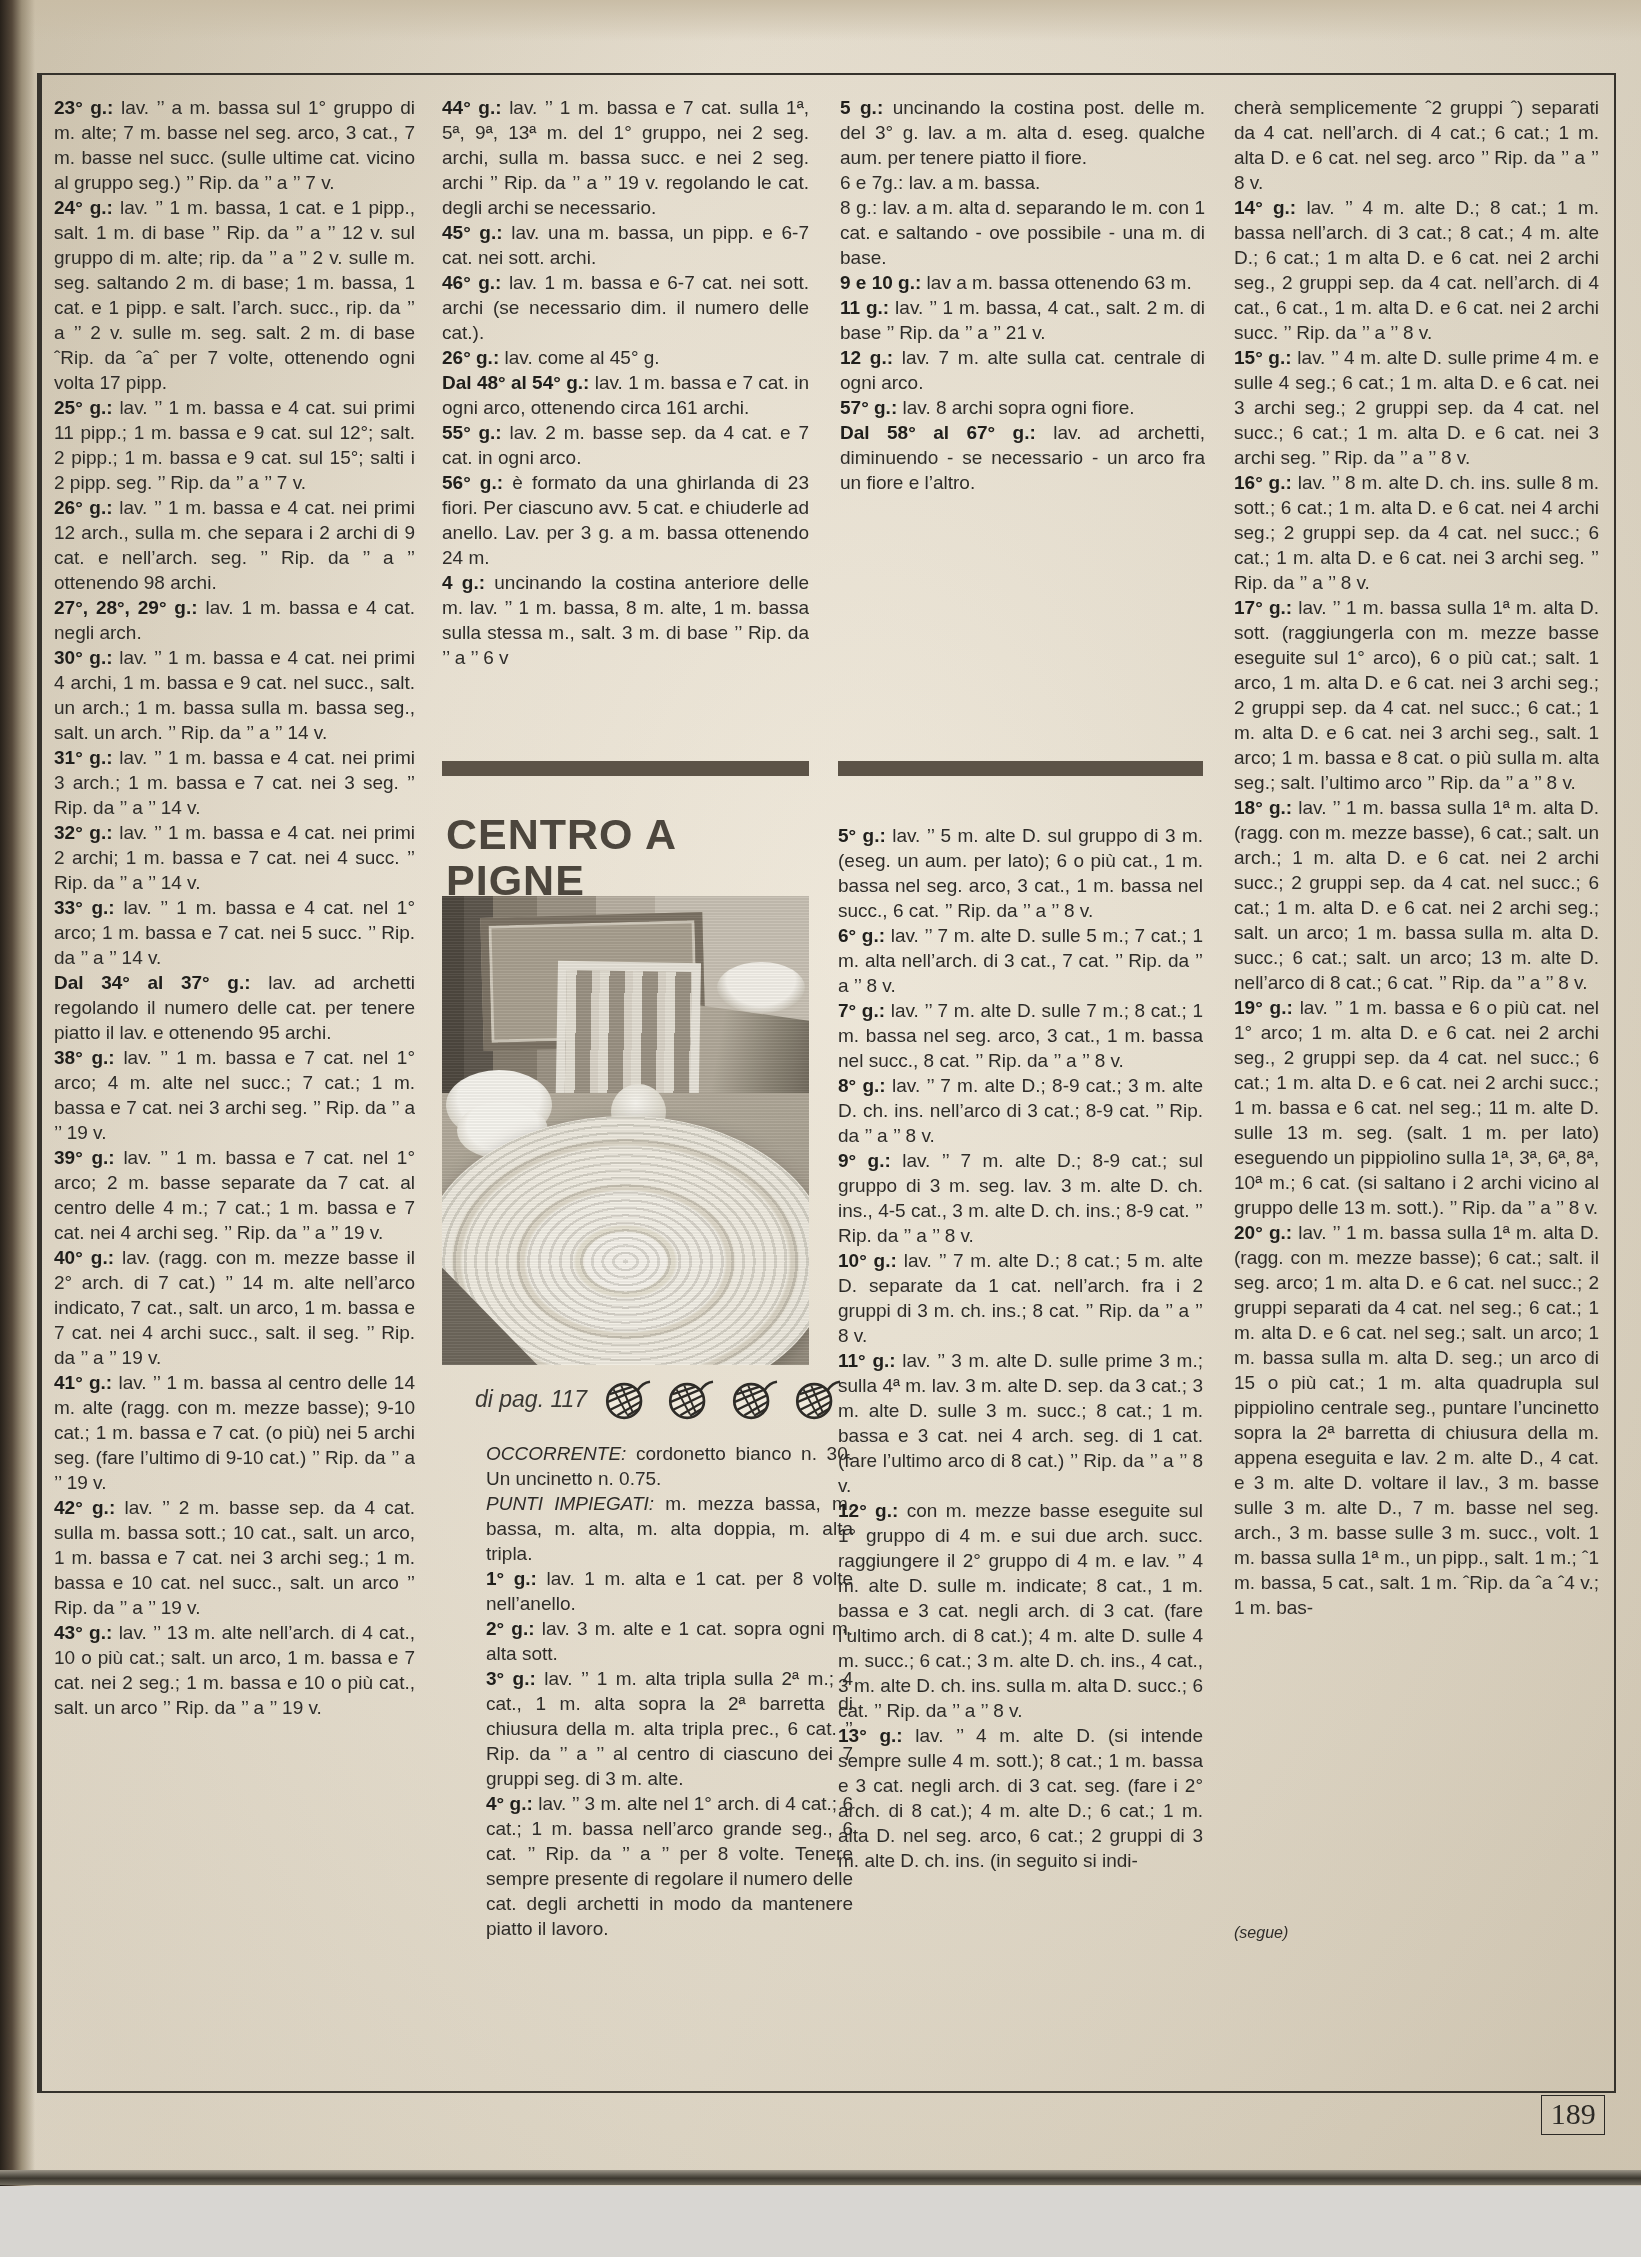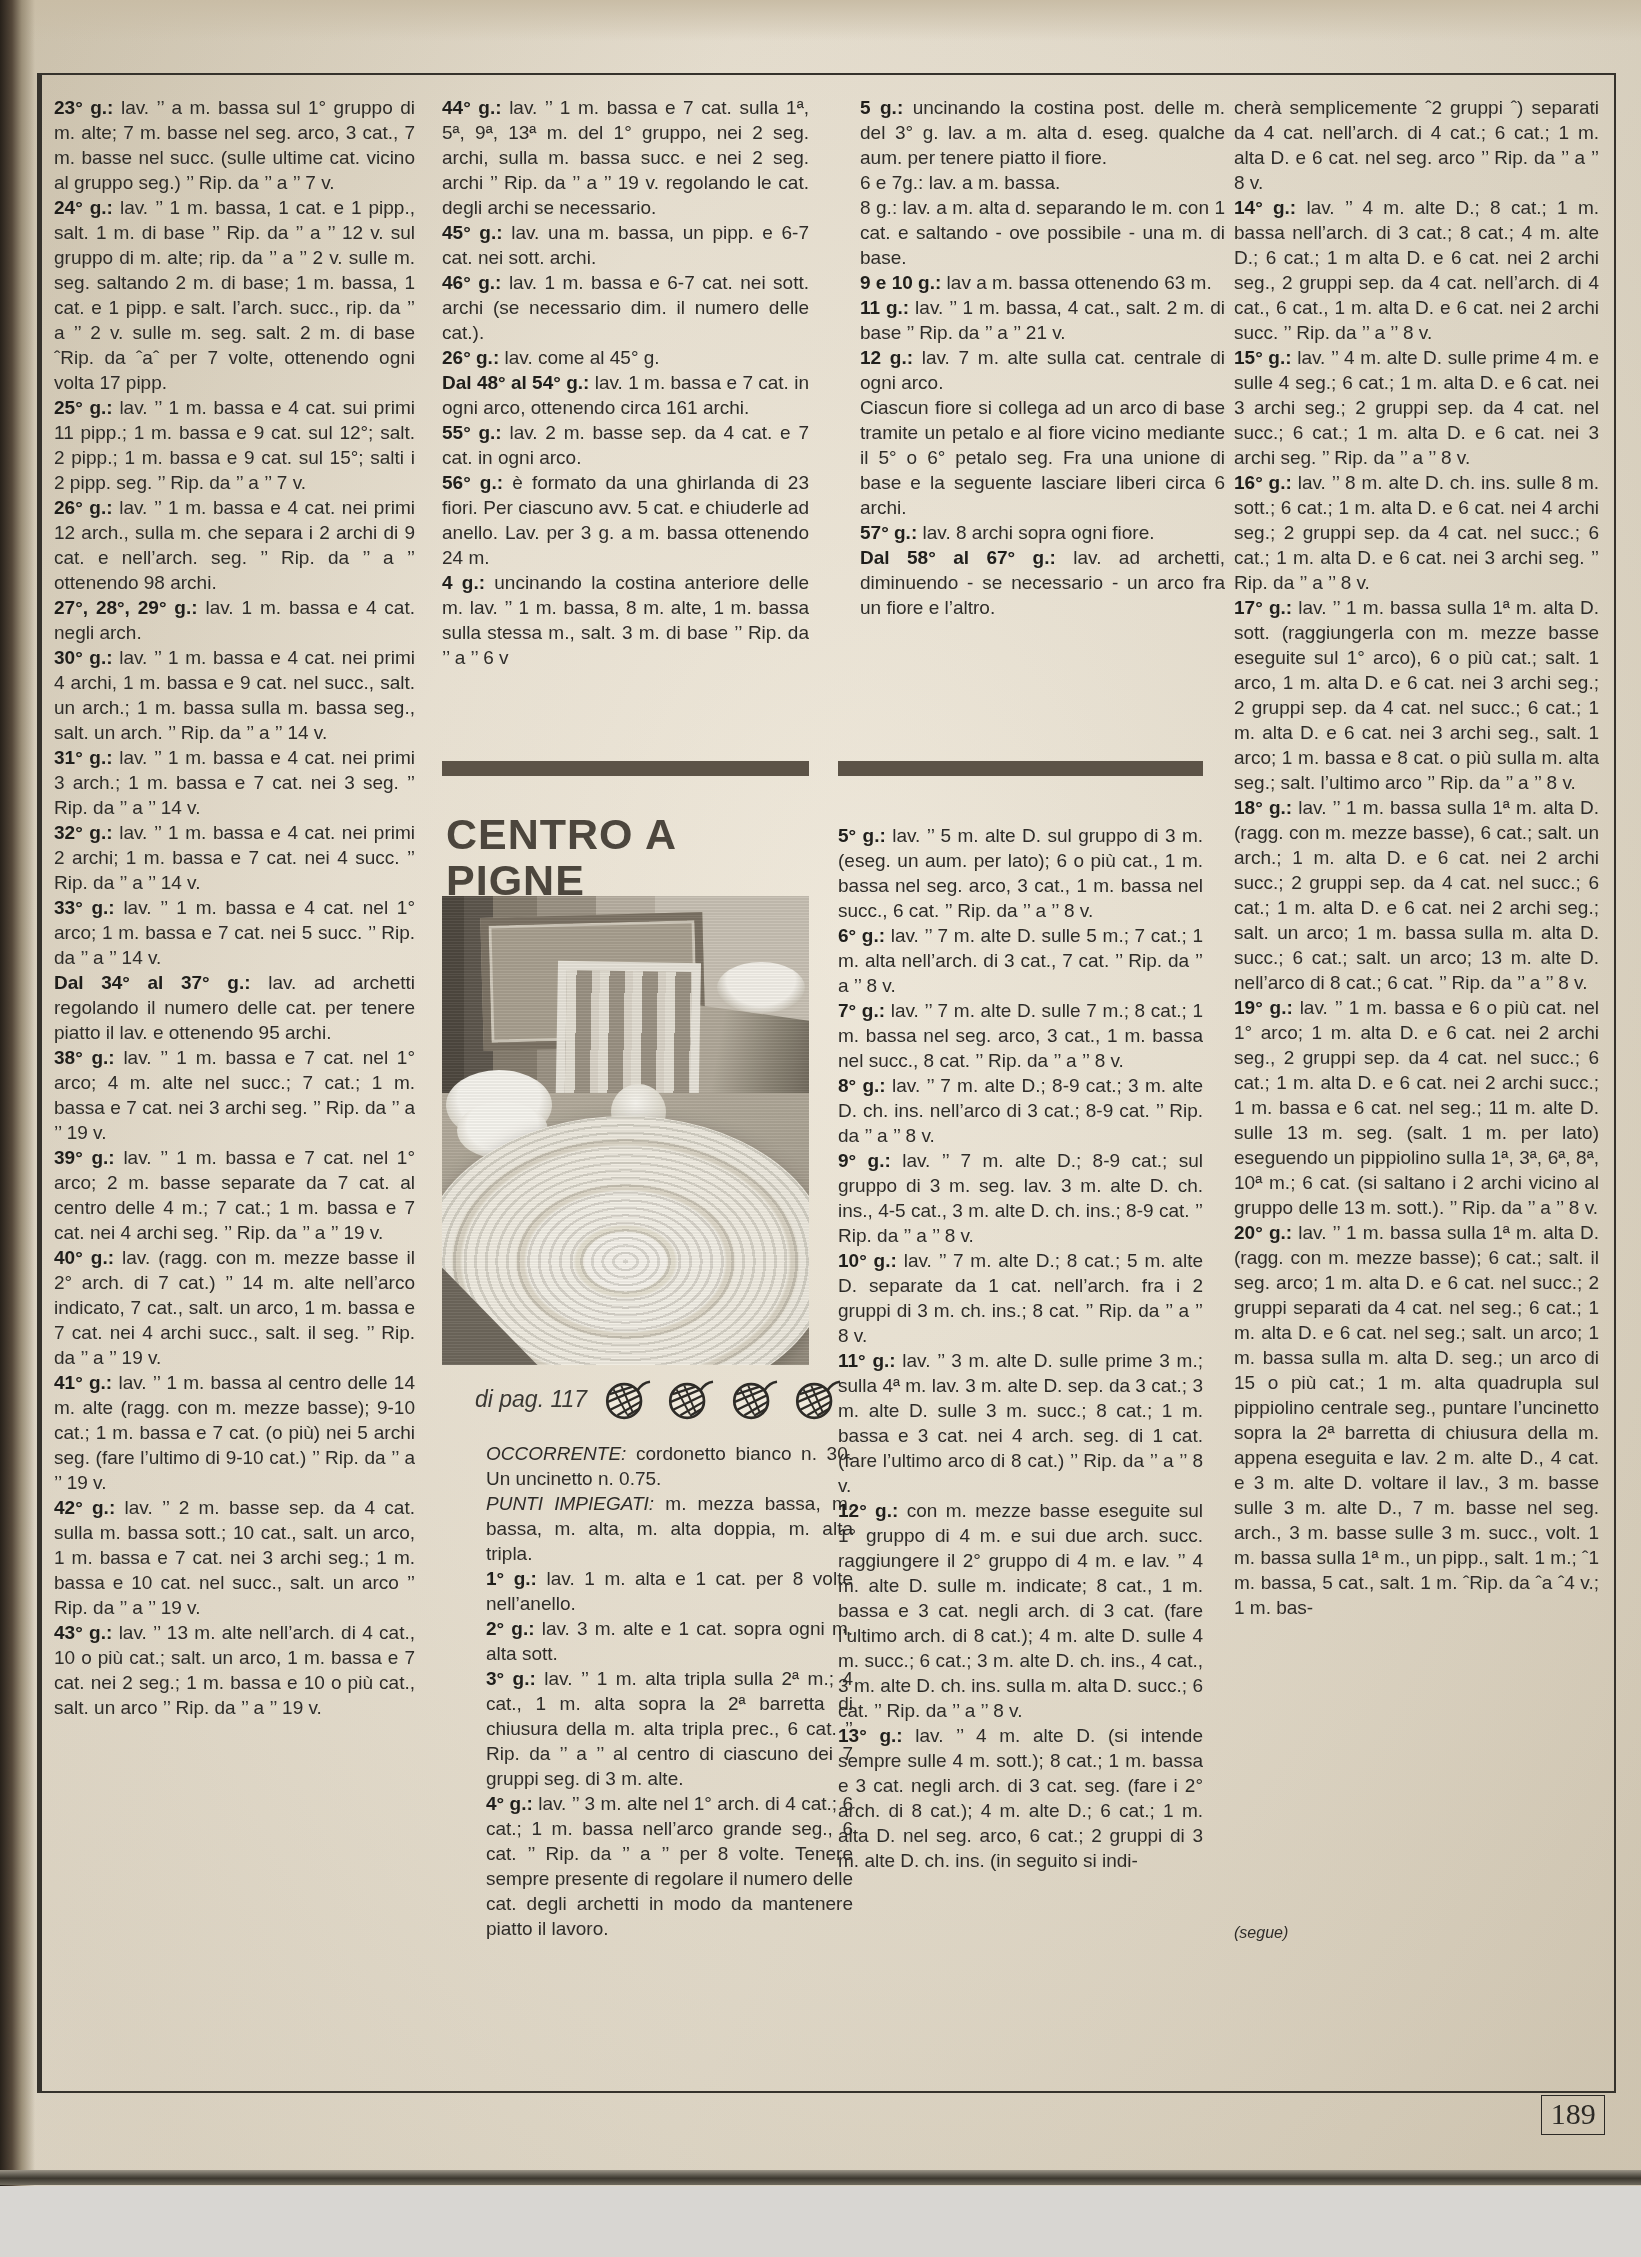--- a/index.html
+++ b/index.html
@@ -188,35 +188,34 @@
         <p class="para"><b class="run">1° g.:</b> <span>lav. 1 m. alta e 1 cat. per 8 volte nell’anello.</span></p>
 
         <p class="para"><b class="run">2° g.:</b> <span>lav. 3 m. alte e 1 cat. sopra ogni m. alta sott.</span></p>
 
         <p class="para"><b class="run">3° g.:</b> <span>lav. ’’ 1 m. alta tripla sulla 2ª m.; 4 cat., 1 m. alta sopra la 2ª barretta di chiusura della m. alta tripla prec., 6 cat. ’’ Rip. da ’’ a ’’ al centro di ciascuno dei 7 gruppi seg. di 3 m. alte.</span></p>
 
         <p class="para"><b class="run">4° g.:</b> <span>lav. ’’ 3 m. alte nel 1° arch. di 4 cat.; 6 cat.; 1 m. bassa nell’arco grande seg., 6 cat. ’’ Rip. da ’’ a ’’ per 8 volte. Tenere sempre presente di regolare il numero delle cat. degli archetti in modo da mantenere piatto il lavoro.</span></p>
       </div>
   </div>
 
-  <div class="col" style="left:860px;top:95px;width:365px;height:651px;">
+  <div class="col" style="left:840px;top:95px;width:365px;height:651px;">
 
       <p class="para"><b class="run">5 g.:</b> <span>uncinando la costina post. delle m. del 3° g. lav. a m. alta d. eseg. qualche aum. per tenere piatto il fiore.</span></p>
 
       <p class="para"> <span>6 e 7g.: lav. a m. bassa.</span></p>
 
       <p class="para"> <span>8 g.: lav. a m. alta d. separando le m. con 1 cat. e saltando - ove possibile - una m. di base.</span></p>
 
       <p class="para"><b class="run">9 e 10 g.:</b> <span>lav a m. bassa ottenendo 63 m.</span></p>
 
       <p class="para"><b class="run">11 g.:</b> <span>lav. ’’ 1 m. bassa, 4 cat., salt. 2 m. di base ’’ Rip. da ’’ a ’’ 21 v.</span></p>
 
       <p class="para"><b class="run">12 g.:</b> <span>lav. 7 m. alte sulla cat. centrale di ogni arco.</span></p>
 
-      <p class="para"> <span>Ciascun fiore si collega ad un arco di base tramite un petalo e al fiore vicino mediante il 5° o 6° petalo seg. Fra una unione di base e la seguente lasciare liberi circa 6 archi.</span></p>
 
       <p class="para"><b class="run">57° g.:</b> <span>lav. 8 archi sopra ogni fiore.</span></p>
 
       <p class="para"><b class="run">Dal 58° al 67° g.:</b> <span>lav. ad archetti, diminuendo - se necessario - un arco fra un fiore e l’altro.</span></p>
     </div>
 
   <div class="col" style="left:838px;top:823px;width:365px;height:1261px;">
 
       <p class="para"><b class="run">5° g.:</b> <span>lav. ’’ 5 m. alte D. sul gruppo di 3 m. (eseg. un aum. per lato); 6 o più cat., 1 m. bassa nel seg. arco, 3 cat., 1 m. bassa nel succ., 6 cat. ’’ Rip. da ’’ a ’’ 8 v.</span></p>
 

